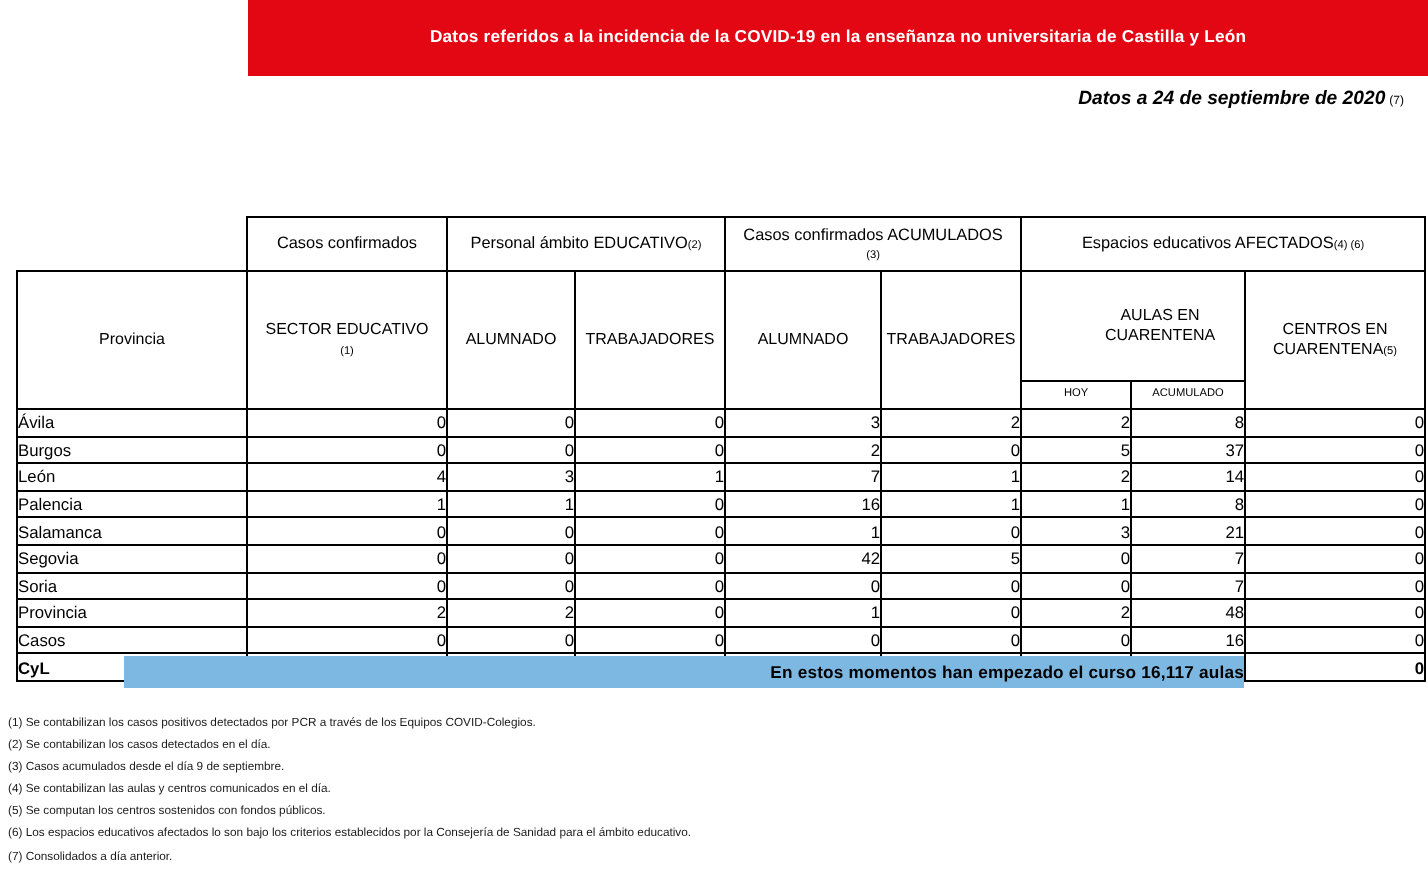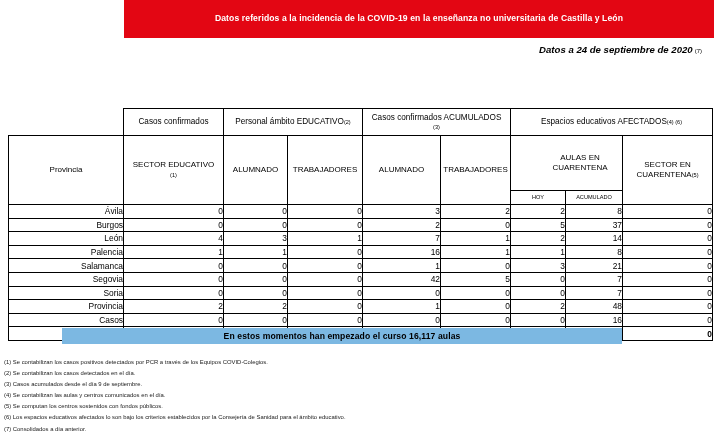--- a/index.html
+++ b/index.html
@@ -103,21 +103,21 @@
     font-weight: normal;
   }
   .tiny-head {
     text-align: center;
     font-weight: bold;
     font-size: 5.6px;
     height: 13px;
     padding: 1px;
   }
   td.prov-name {
-    text-align: right;
+    text-align: left;
     font-weight: bold;
     font-size: 8.4px;
     height: 12.6px;
     padding: 0 2px;
   }
   td.num {
     text-align: right;
     font-size: 8.4px;
     padding: 0 4px 0 2px;
     height: 12.6px;
@@ -133,21 +133,21 @@
   
   .blue-banner {
     position: absolute;
     left: 62px;
     top: 328px;
     width: 560px;
     height: 16px;
     background: #7cb8e2;
     display: flex;
     align-items: center;
-    justify-content: center;
+    justify-content: flex-end;
   }
   .blue-banner .blue-text {
     font-size: 8.6px;
     font-weight: bold;
     color: #000000;
     text-align: center;
     letter-spacing: 0.1px;
   }
 
   
@@ -225,21 +225,21 @@
         <td class="sub-head" rowspan="2">
           <span>ALUMNADO</span>
         </td>
         <td class="sub-head" rowspan="2">
           <span>TRABAJADORES</span>
         </td>
         <td class="sub-head" colspan="2" style="height:52px;padding-left:27px;">
           <span>AULAS EN CUARENTENA</span>
         </td>
         <td class="sub-head" rowspan="2">
-          <span>SECTOR EN CUARENTENA</span><span class="note-ref">(5)</span>
+          <span>CENTROS EN CUARENTENA</span><span class="note-ref">(5)</span>
         </td>
       </tr>
 
       <tr>
         <td class="tiny-head">
           <span>HOY</span>
         </td>
         <td class="tiny-head">
           <span>ACUMULADO</span>
         </td>

